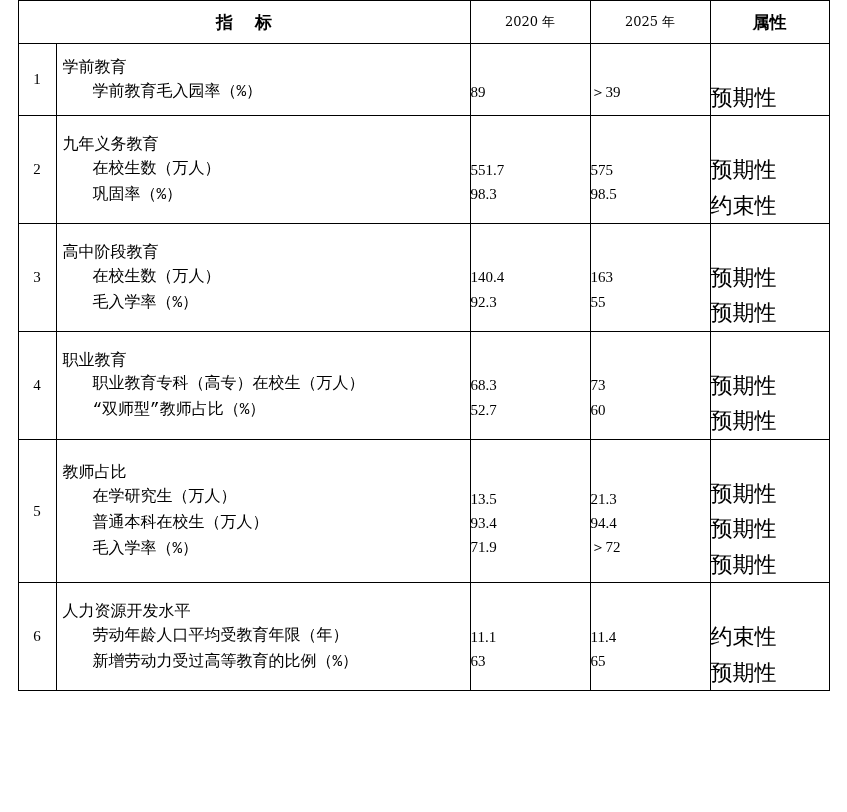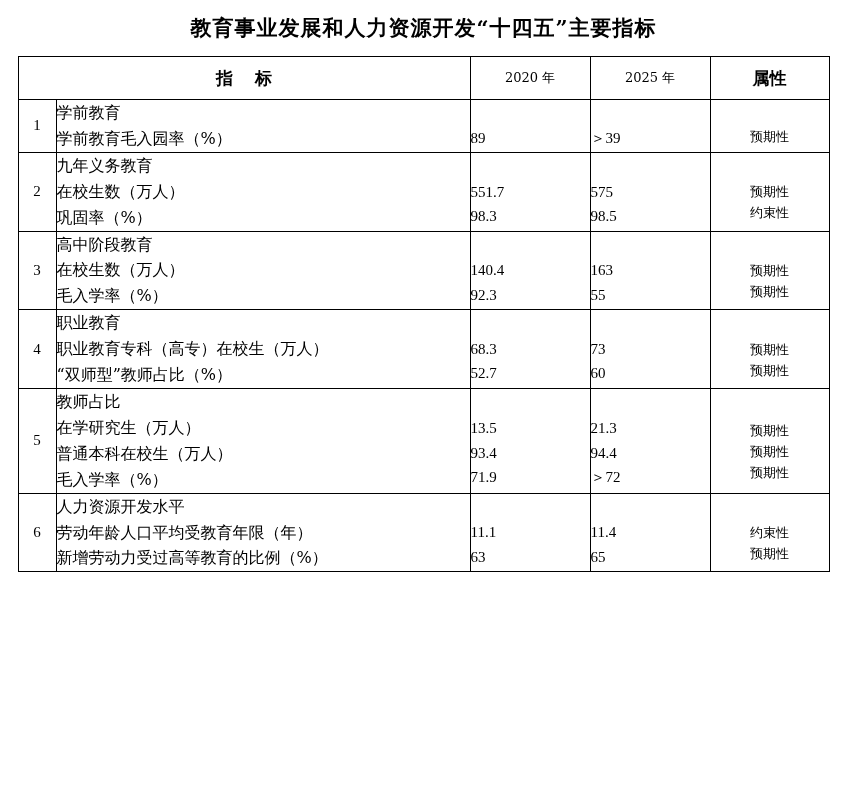--- a/index.html
+++ b/index.html
@@ -67,52 +67,53 @@
     font-size: 15px;
     font-family: "Liberation Serif", serif;
   }
   .cell-ind {
     padding: 10px 0 10px 14px;
     font-size: 16px;
     font-family: "DejaVu Serif", "Liberation Serif", serif;
     line-height: 1.62;
   }
   .grp-title {
+    padding-left: 6px;
     white-space: nowrap;
   }
   .sub-item {
-    white-space: nowrap;
+    padding-left: 36px;
+    white-space: nowrap;
+    font-family: Liberation Mono, monospace;
   }
   .cell-vals {
     font-size: 15px;
     font-family: "Liberation Serif", serif;
     line-height: 1.62;
     padding: 10px 0;
   }
   .cell-vals .v-spacer {
     visibility: hidden;
   }
   .cell-attr {
-    text-align: center;
-    font-size: 13px;
+    font-size: 22px;
     font-family: "DejaVu Serif", "Liberation Serif", serif;
     line-height: 1.62;
     padding: 10px 0;
   }
   .val-line, .attr-line {
     display: block;
     white-space: nowrap;
   }
 </style>
 </head>
 <body>
 
 <div class="page">
 
-  <div class="doc-title">教育事业发展和人力资源开发“十四五”主要指标</div>
 
   <table class="indicators">
     <colgroup>
       <col class="col-num">
       <col class="col-ind">
       <col class="col-y1">
       <col class="col-y2">
       <col class="col-attr">
     </colgroup>
     <thead>

